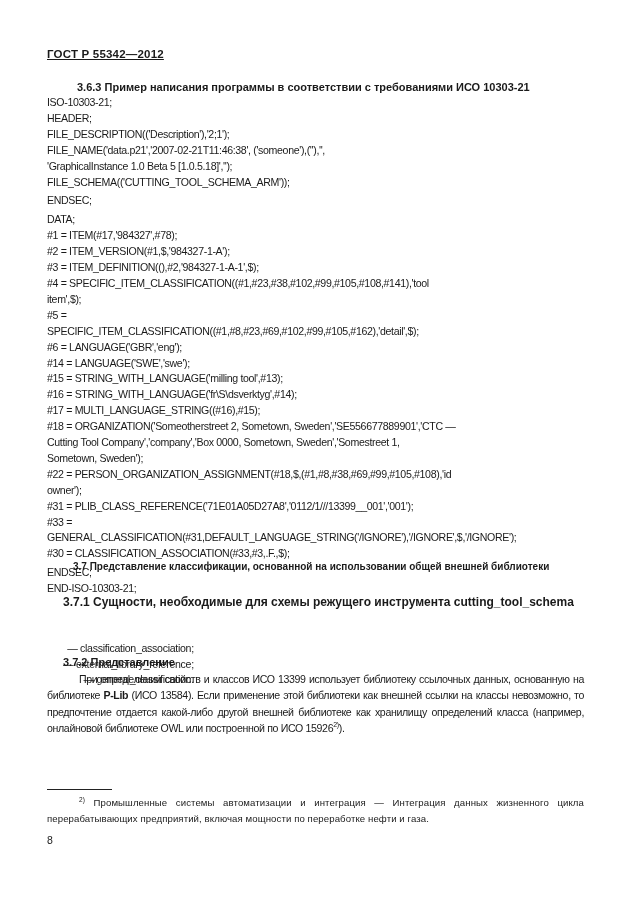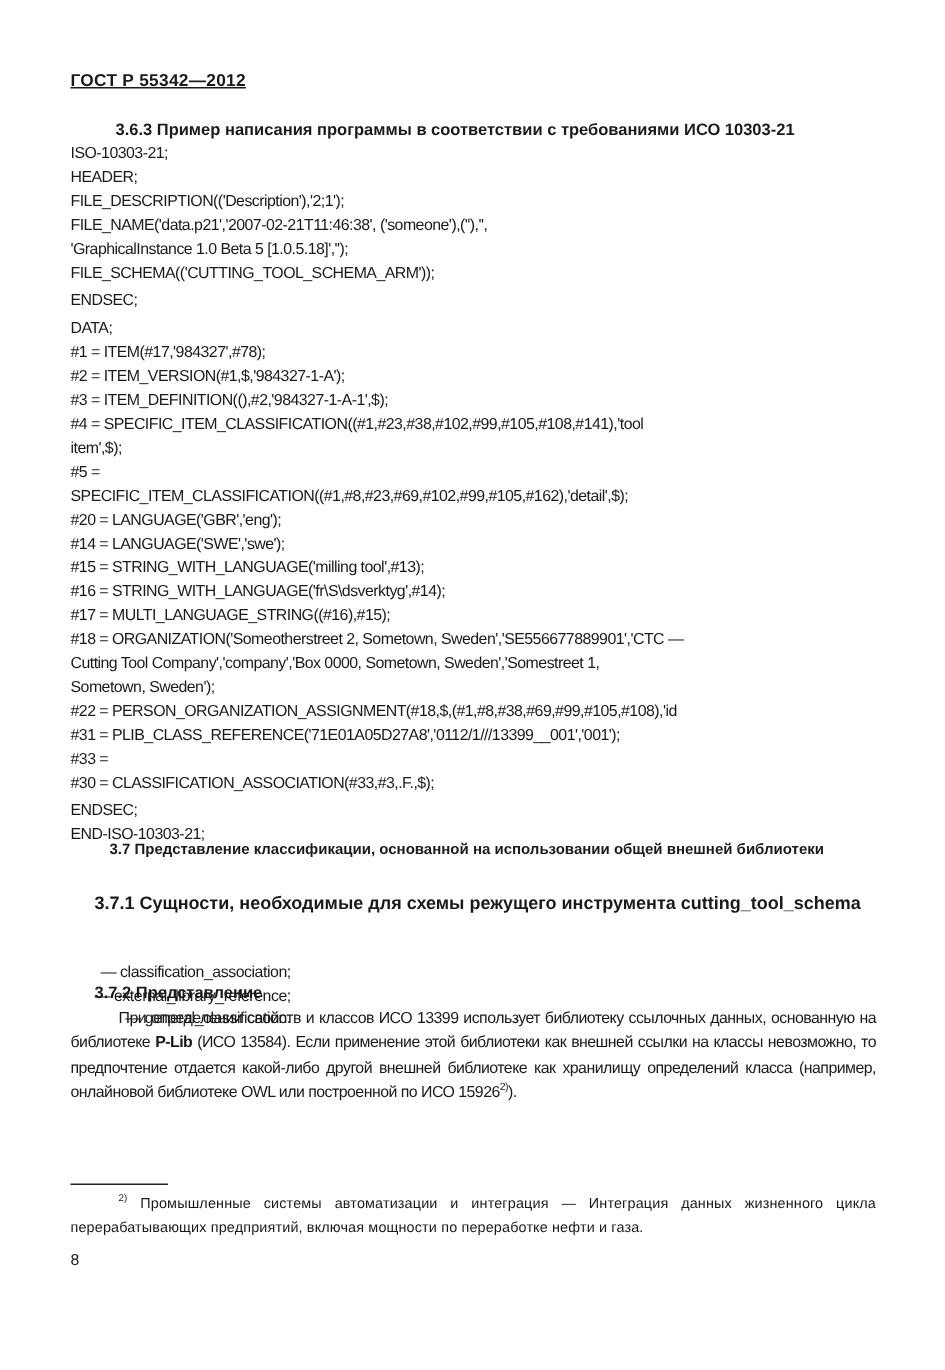--- a/index.html
+++ b/index.html
@@ -81,31 +81,33 @@
     <span class="ln">ENDSEC;</span>
     <span class="gap"></span>
     <span class="ln">DATA;</span>
     <span class="ln">#1 = ITEM(#17,'984327',#78);</span>
     <span class="ln">#2 = ITEM_VERSION(#1,$,'984327-1-A');</span>
     <span class="ln">#3 = ITEM_DEFINITION((),#2,'984327-1-A-1',$);</span>
     <span class="ln">#4 = SPECIFIC_ITEM_CLASSIFICATION((#1,#23,#38,#102,#99,#105,#108,#141),'tool</span>
     <span class="ln">item',$);</span>
     <span class="ln">#5 =</span>
     <span class="ln">SPECIFIC_ITEM_CLASSIFICATION((#1,#8,#23,#69,#102,#99,#105,#162),'detail',$);</span>
-    <span class="ln">#20 = LANGUAGE('GBR','eng');</span>
+    <span class="ln">#6 = LANGUAGE('GBR','eng');</span>
     <span class="ln">#14 = LANGUAGE('SWE','swe');</span>
     <span class="ln">#15 = STRING_WITH_LANGUAGE('milling tool',#13);</span>
     <span class="ln">#16 = STRING_WITH_LANGUAGE('fr\S\dsverktyg',#14);</span>
     <span class="ln">#17 = MULTI_LANGUAGE_STRING((#16),#15);</span>
     <span class="ln">#18 = ORGANIZATION('Someotherstreet 2, Sometown, Sweden','SE556677889901','CTC —</span>
     <span class="ln">Cutting Tool Company','company','Box 0000, Sometown, Sweden','Somestreet 1,</span>
     <span class="ln">Sometown, Sweden');</span>
     <span class="ln">#22 = PERSON_ORGANIZATION_ASSIGNMENT(#18,$,(#1,#8,#38,#69,#99,#105,#108),'id</span>
+    <span class="ln">owner');</span>
     <span class="ln">#31 = PLIB_CLASS_REFERENCE('71E01A05D27A8','0112/1///13399__001','001');</span>
     <span class="ln">#33 =</span>
+    <span class="ln">GENERAL_CLASSIFICATION(#31,DEFAULT_LANGUAGE_STRING('/IGNORE'),'/IGNORE',$,'/IGNORE');</span>
     <span class="ln">#30 = CLASSIFICATION_ASSOCIATION(#33,#3,.F.,$);</span>
     <span class="gap"></span>
     <span class="ln">ENDSEC;</span>
     <span class="ln">END-ISO-10303-21;</span>
   </div>
 
   <div class="h-37">3.7 Представление классификации, основанной на использовании общей внешней библиотеки</div>
 
   <div class="h-371">3.7.1 Сущности, необходимые для схемы режущего инструмента cutting_tool_schema</div>
 

